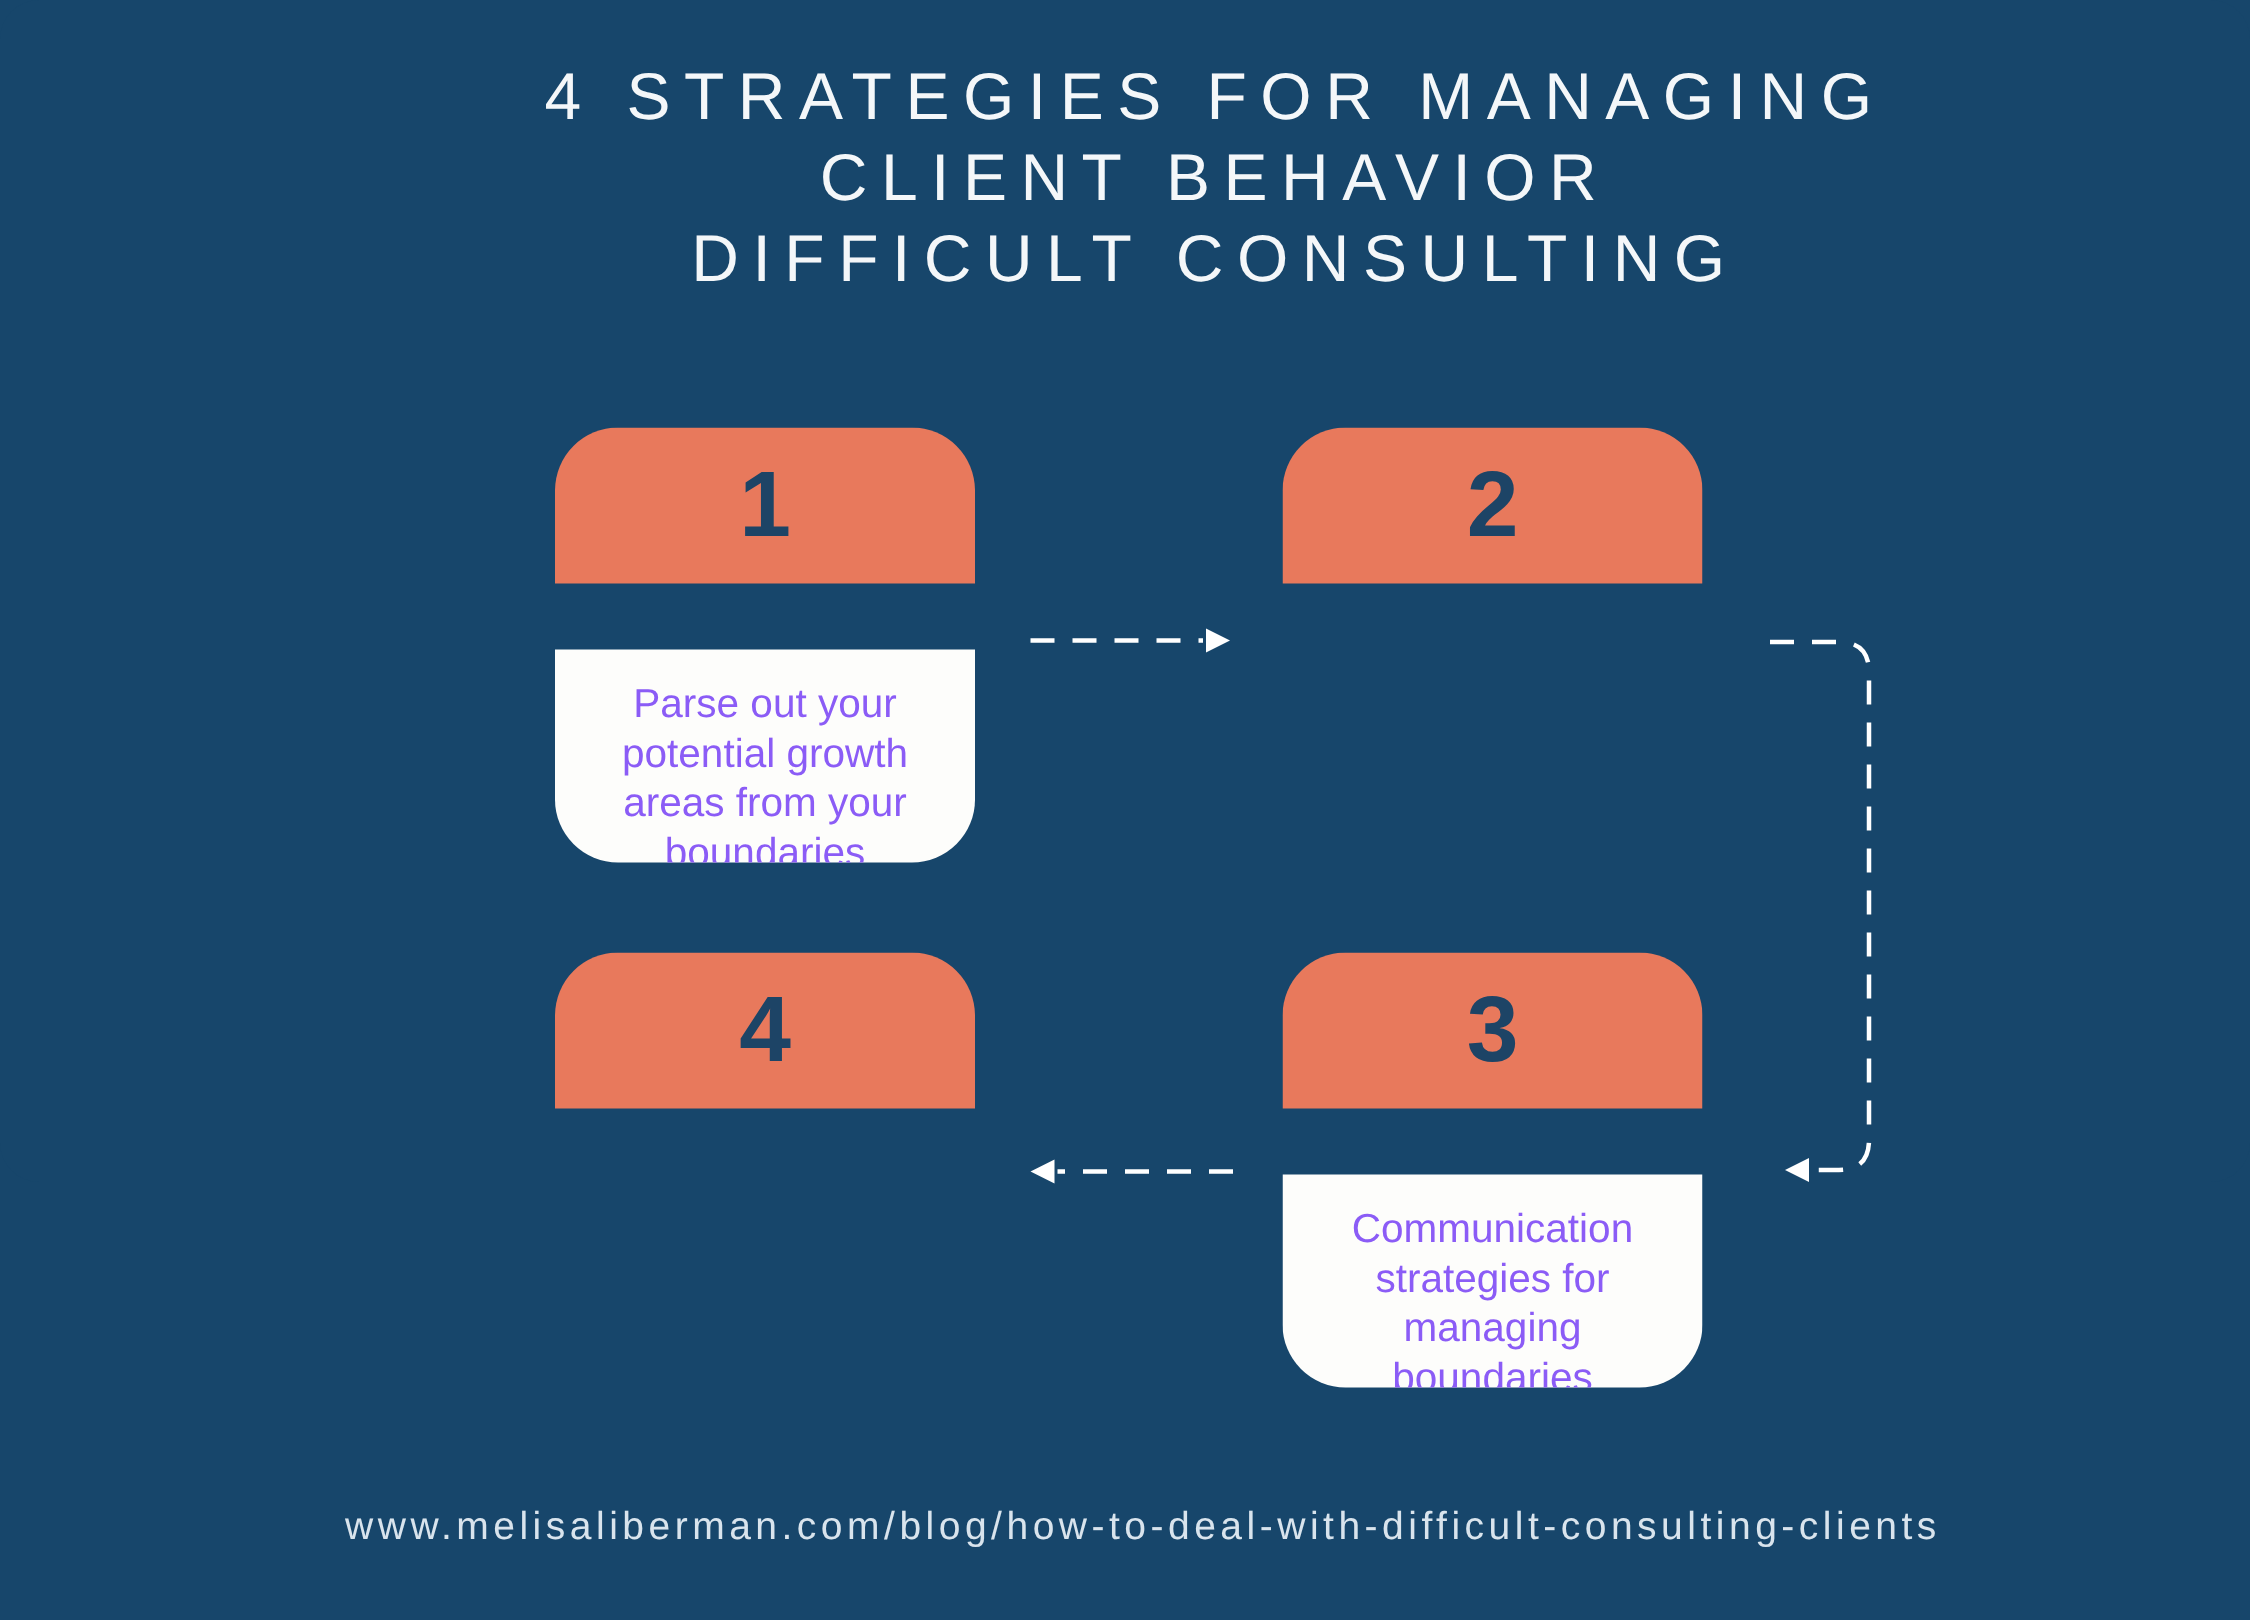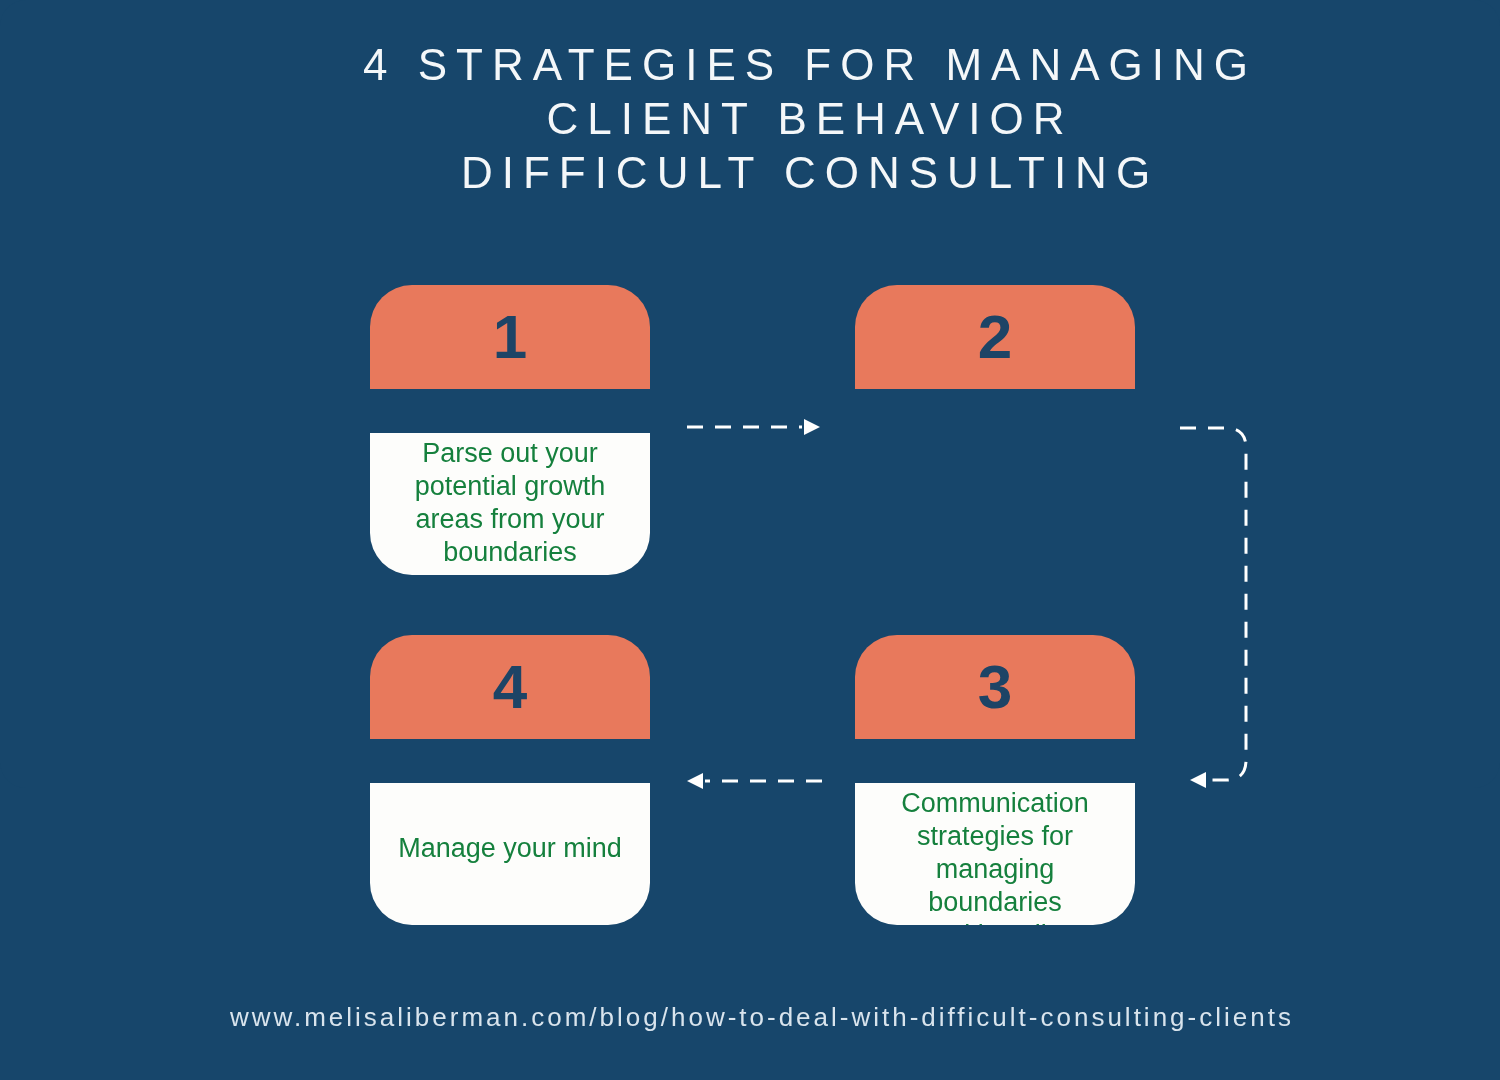--- a/index.html
+++ b/index.html
@@ -59,23 +59,23 @@
     font-weight: 700;
     color: #1D4466;
     line-height: 1;
   }
   .card-body {
     flex: 1;
     background: #FDFDFB;
     display: flex;
     align-items: center;
     justify-content: center;
-    padding: 4px 18px 16px 18px;
+    padding: 20px 18px 16px 18px;
     text-align: center;
-    color: #15803d;
+    color: #8b5cf6;
     font-size: 27px;
     line-height: 1.22;
     margin-top: 44px;
   }
   #card-1 { left: 370px; top: 285px; }
   #card-2 { left: 855px; top: 285px; }
   #card-3 { left: 855px; top: 635px; }
   #card-4 { left: 370px; top: 635px; }
 
   
@@ -155,18 +155,17 @@
     <div class="card-header">
       <span class="card-number">3</span>
     </div>
     <div class="card-body">Communication strategies for managing boundaries consulting clients</div>
   </div>
 
   <div class="card" id="card-4">
     <div class="card-header">
       <span class="card-number">4</span>
     </div>
-    <div class="card-body">Manage your mind</div>
   </div>
 
   <div class="footer">www.melisaliberman.com/blog/how-to-deal-with-difficult-consulting-clients</div>
 
 </div>
 
 </body></html>

